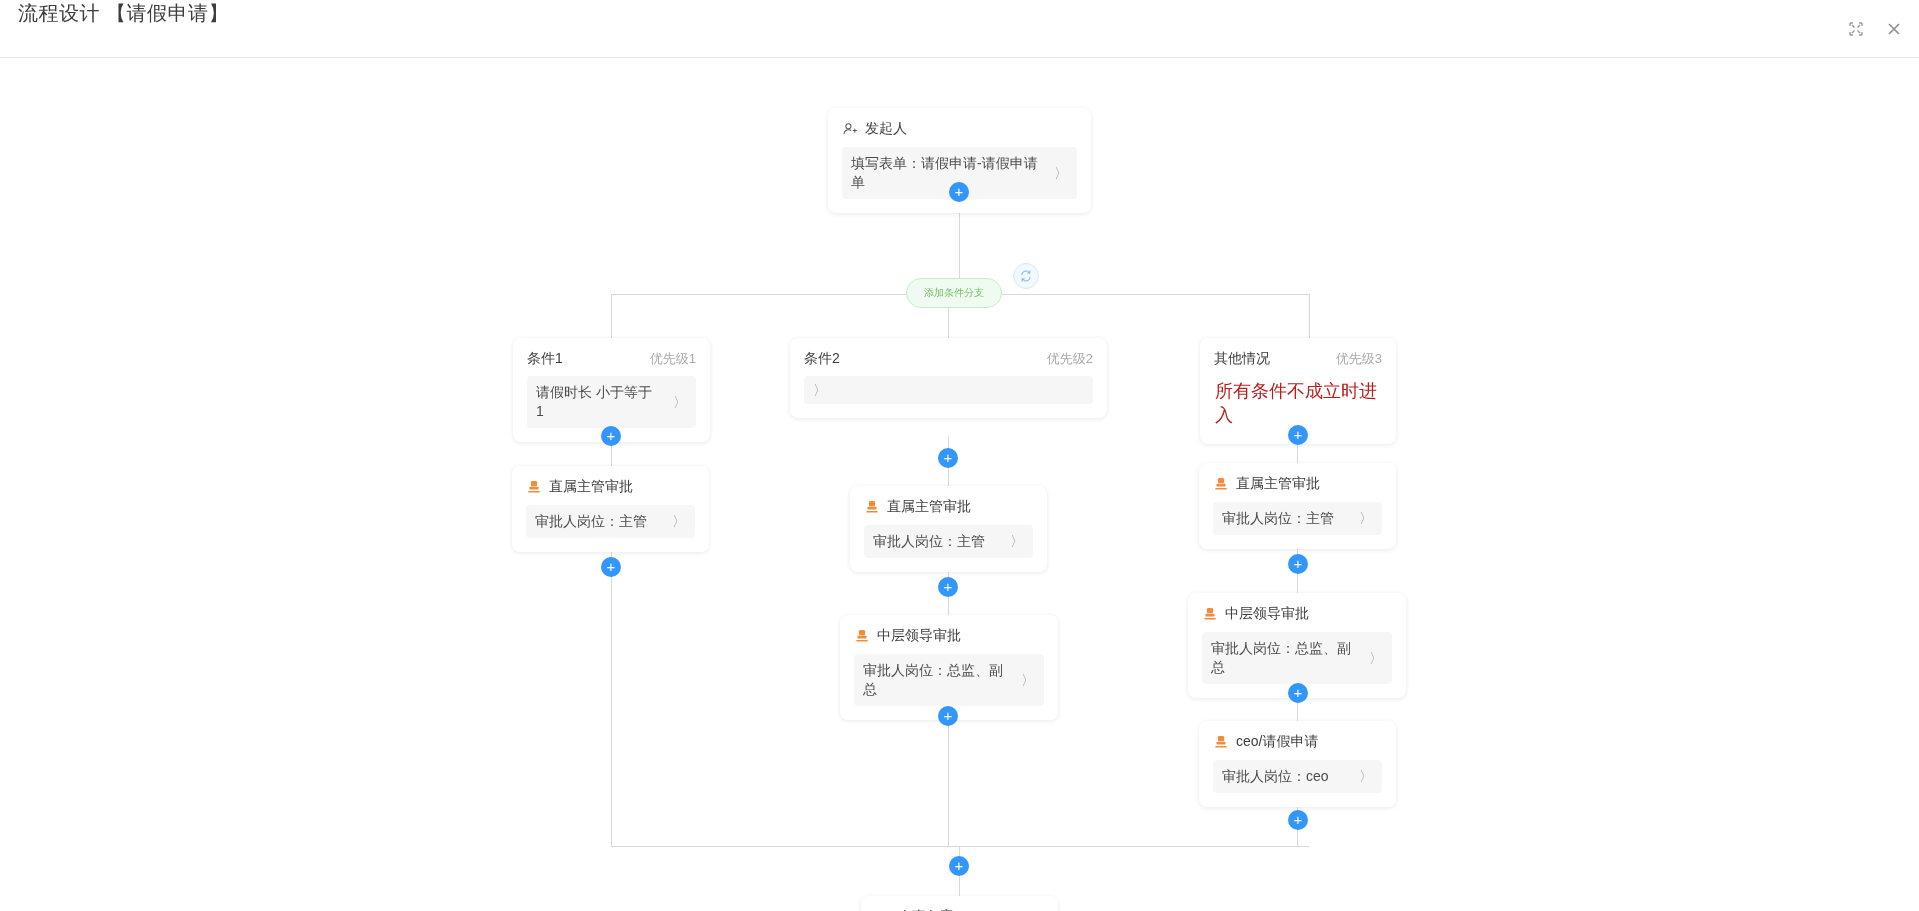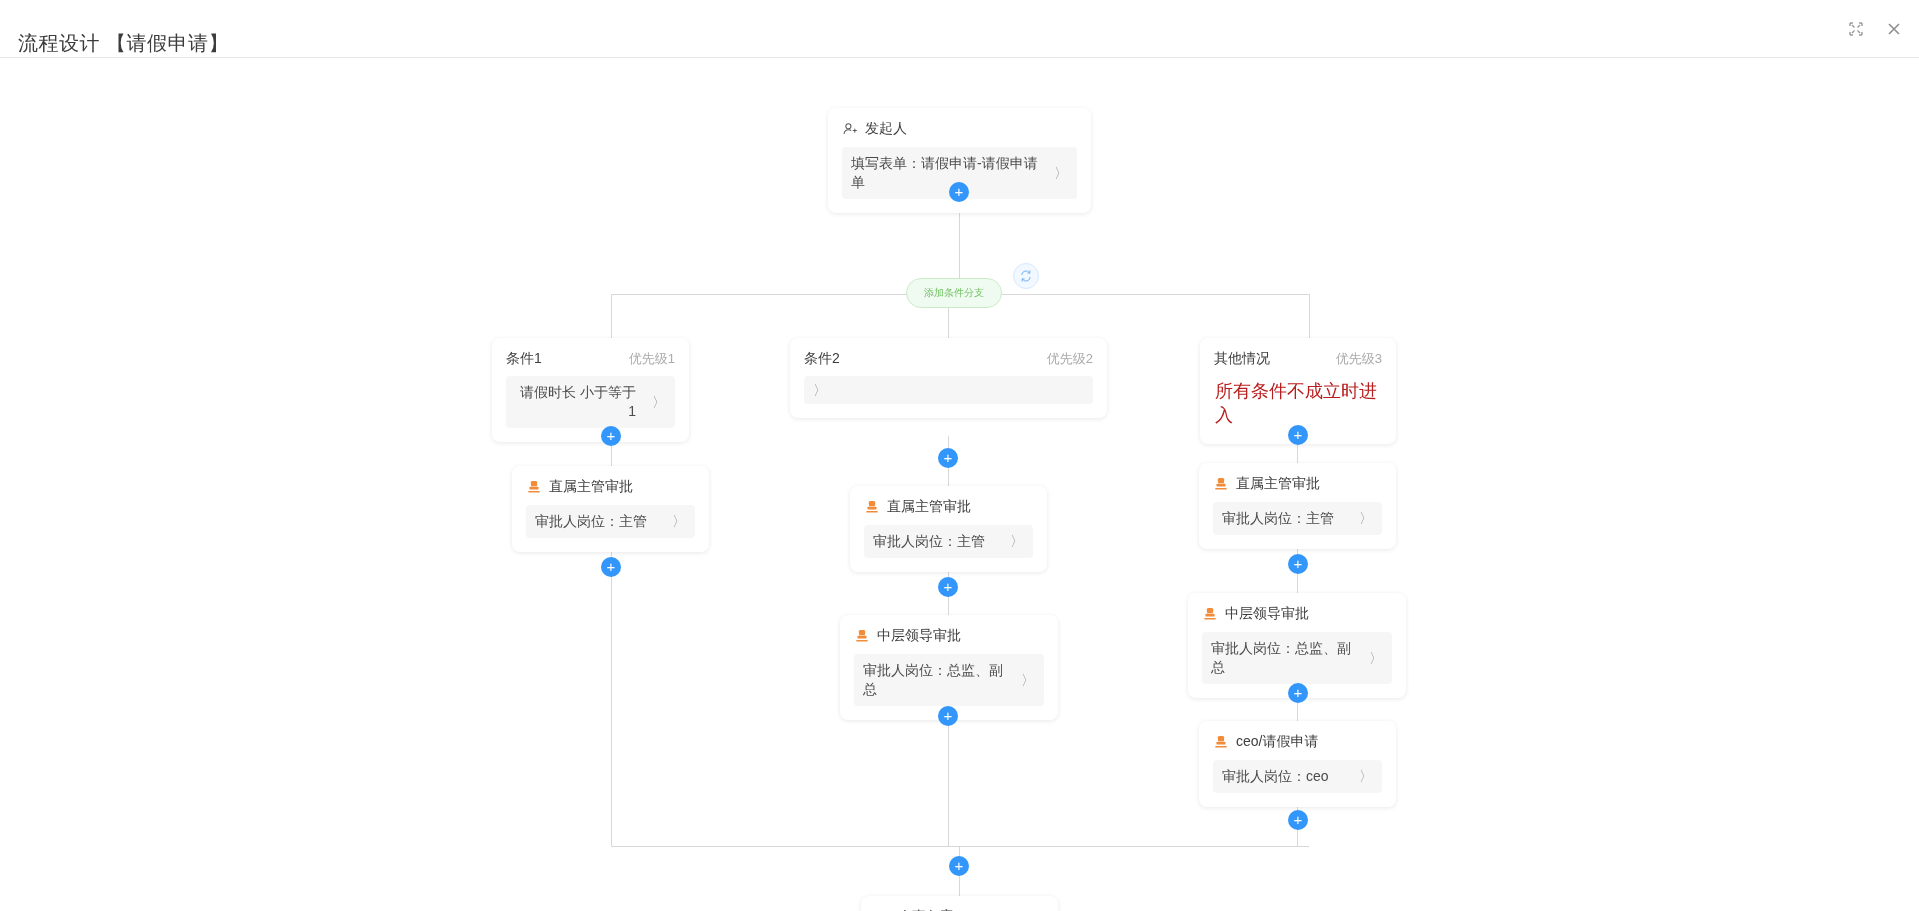--- a/index.html
+++ b/index.html
@@ -11,21 +11,21 @@
     font-family: "Liberation Sans", "DejaVu Sans", sans-serif;
     color: #333;
   }
 
   
   .titlebar {
     position: absolute; top: 0; left: 0;
     width: 1919px; height: 58px;
     background: #fff;
     border-bottom: 1px solid #e8e8e8;
-    display: flex; align-items: flex-end;
+    display: flex; align-items: flex-start;
   }
   .title-text {
     margin-left: 18px;
     font-size: 20px;
     color: #3c3c3c;
     letter-spacing: .5px;
     white-space: nowrap;
   }
   .titlebar-actions {
     position: absolute; right: 16px; top: 0;
@@ -108,21 +108,21 @@
     font-size: 14px; color: #3d3d3d;
     margin-bottom: 9px;
     white-space: nowrap;
   }
   .node-head .ico { width: 16px; height: 16px; flex: none; display:block; }
   .node-body {
     background: #f6f6f6;
     border-radius: 4px;
     font-size: 14px; color: #4b4b4b;
     padding: 7px 9px;
-    display: flex; align-items: center; gap: 16px;
+    display: flex; align-items: center; gap: 10px;
     line-height: 1.35;
   }
   .node-body .txt { flex: 1 1 auto; }
   .chev { flex: none; color: #9a9a9a; font-size: 14px; line-height: 1; }
 
   
   .cond .node-head {
     justify-content: space-between; gap: 18px; margin-bottom: 8px;
   }
   .cond .prio { color: #aaa; font-size: 13px; }
@@ -262,21 +262,21 @@
       <path d="M4.5 17.5 L4.4 14.2 L7.6 14.2" stroke-linecap="round" stroke-linejoin="round"></path>
     </svg>
   </div>
 
   <div class="hline" style="left:611px; top:236px; width:698px;"></div>
 
   <div class="vline" style="left:611px; top:236px; height:44px;"></div>
   <div class="vline" style="left:948px; top:236px; height:44px;"></div>
   <div class="vline" style="left:1309px; top:236px; height:44px;"></div>
 
-  <div class="node cond" style="left:492px; top:280px; width:197px;text-align:right;">
+  <div class="node cond" style="left:513px; top:280px; width:197px;">
     <div class="node-head">
       <span>条件1</span>
       <span class="prio">优先级1</span>
     </div>
     <div class="node-body">
       <span class="txt">请假时长 小于等于 1</span>
       <span class="chev">〉</span>
     </div>
   </div>
   <div class="vline" style="left:611px; top:362px; height:60px;"></div>

